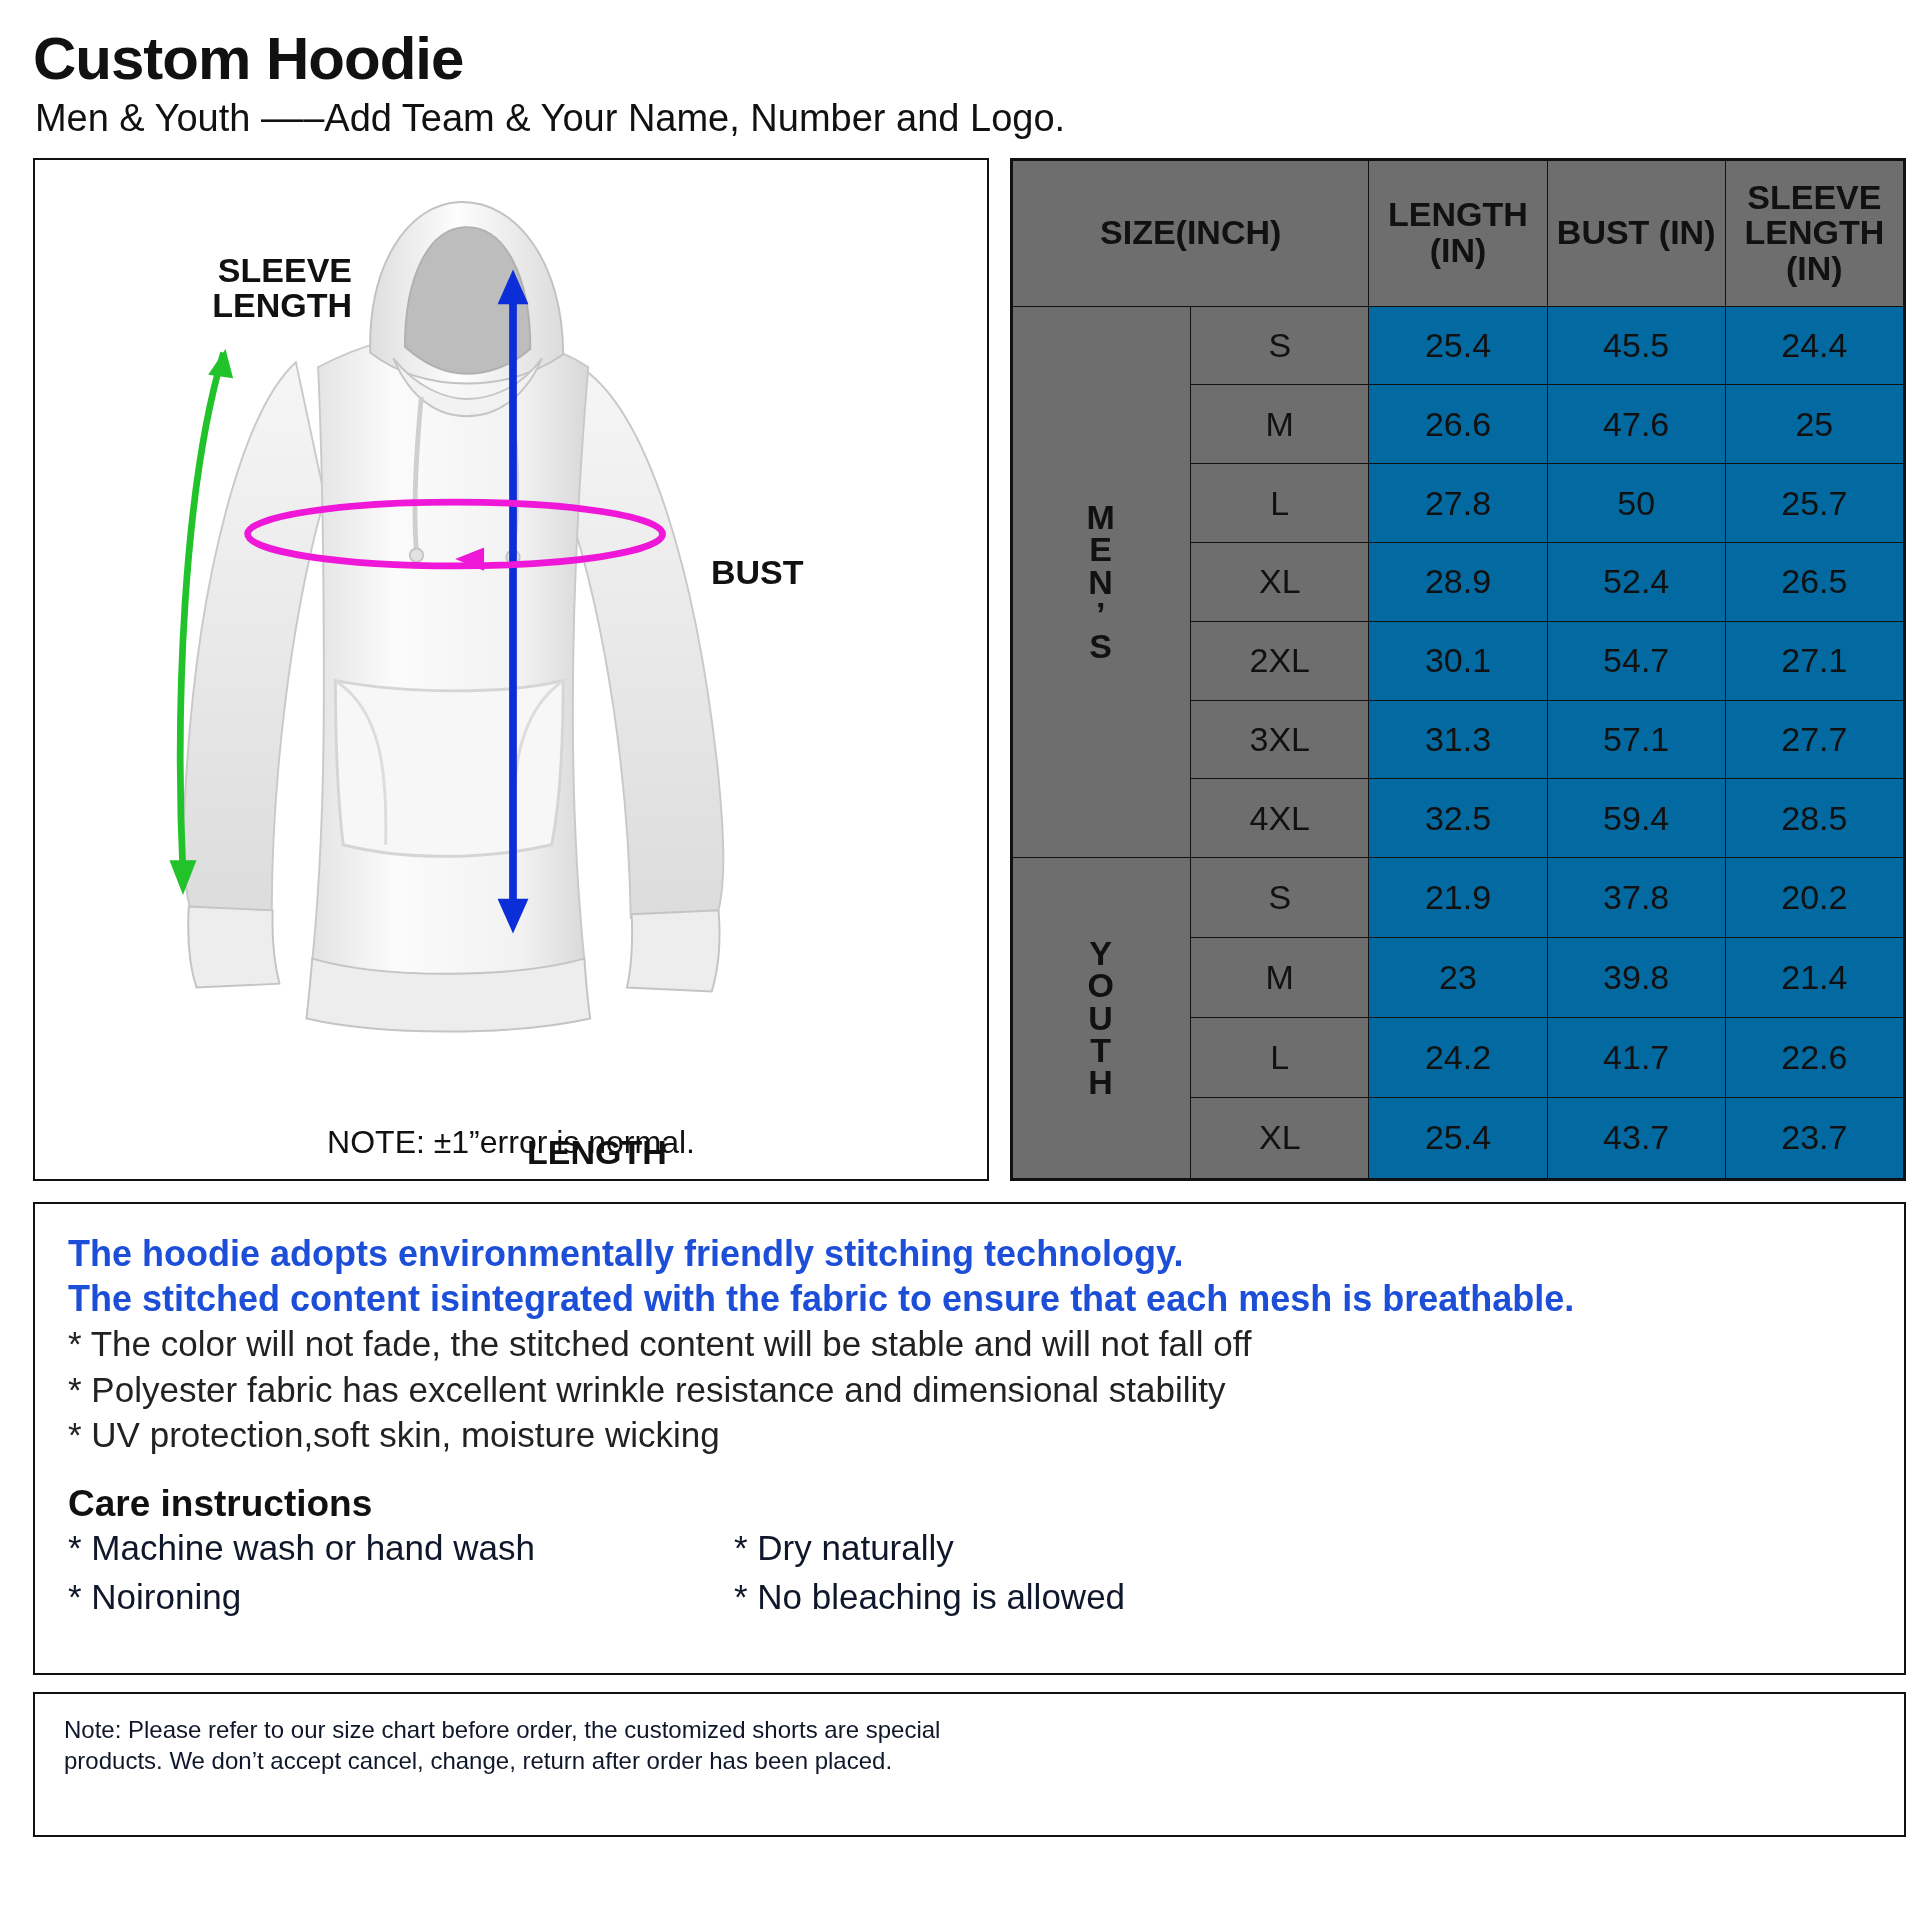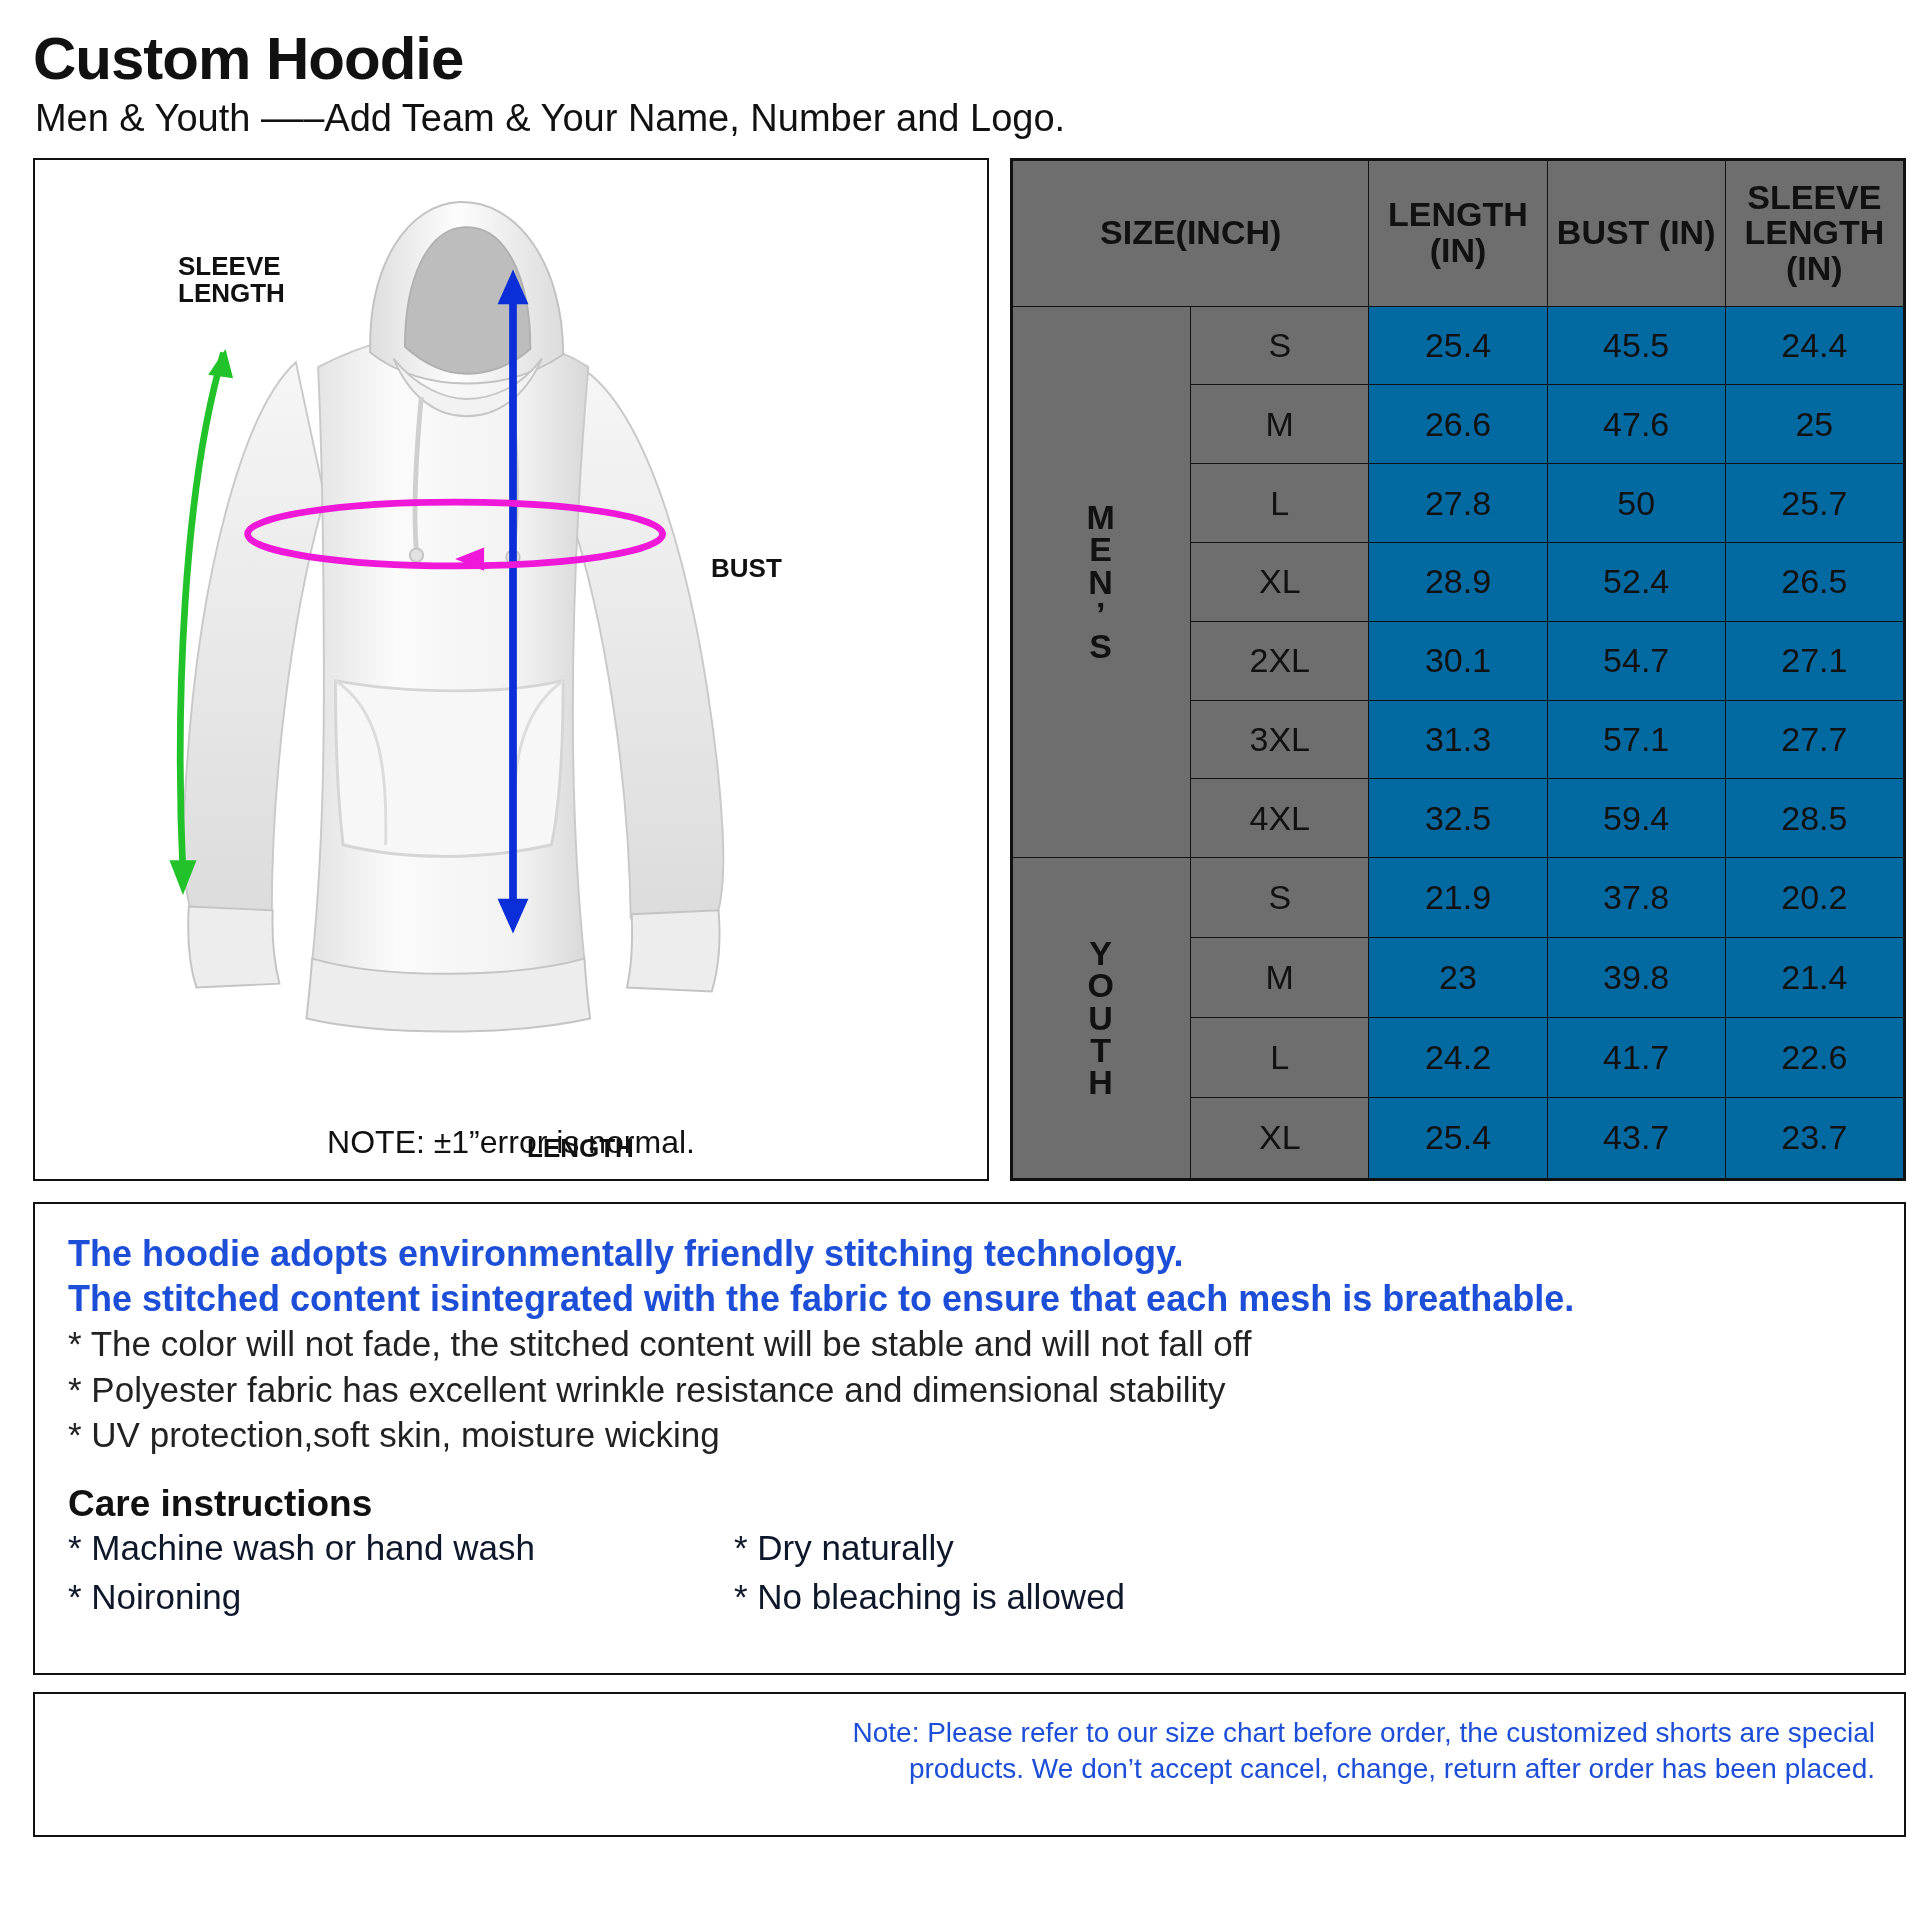--- a/index.html
+++ b/index.html
@@ -70,25 +70,25 @@
     position: absolute;
     bottom: 17.4px;
     left: 0;
     right: 0;
     text-align: center;
     font-size: 32px;
     color: #111;
   }
   .lbl {
     position: absolute;
-    font-size: 26px;
+    font-size: 34px;
     font-weight: bold;
     color: #111;
     line-height: 1.05;
-    text-align: left;
+    text-align: right;
   }
   #lbl-sleeve { left: 143px; top: 93px; width: 174px; }
   #lbl-bust { left: 676px; top: 367px; margin-top: 28px; }
   #lbl-length { left: 492px; top: 975px; }
 
   
   table.size-table {
     border-collapse: collapse;
     width: 100%;
     height: 100%;
@@ -169,24 +169,24 @@
 
   
   .note-box {
     box-sizing: border-box;
     margin-top: 17.4px;
     border: 2.9px solid #111;
     padding: 21px 29px 23px 29px;
     height: 145px;
   }
   .note-text {
-    color: #1d4ed8;
-    font-size: 28px;
+    color: #0f172a;
+    font-size: 24px;
     line-height: 1.28;
-    text-align: right;
+    text-align: left;
   }
   .note-text .l2 { display: block; }
 </style>
 </head>
 <body>
 
 <div class="page">
 
   <div class="title">Custom Hoodie</div>
   <div class="subtitle">Men &amp; Youth –––Add Team &amp; Your Name, Number and Logo.</div>

